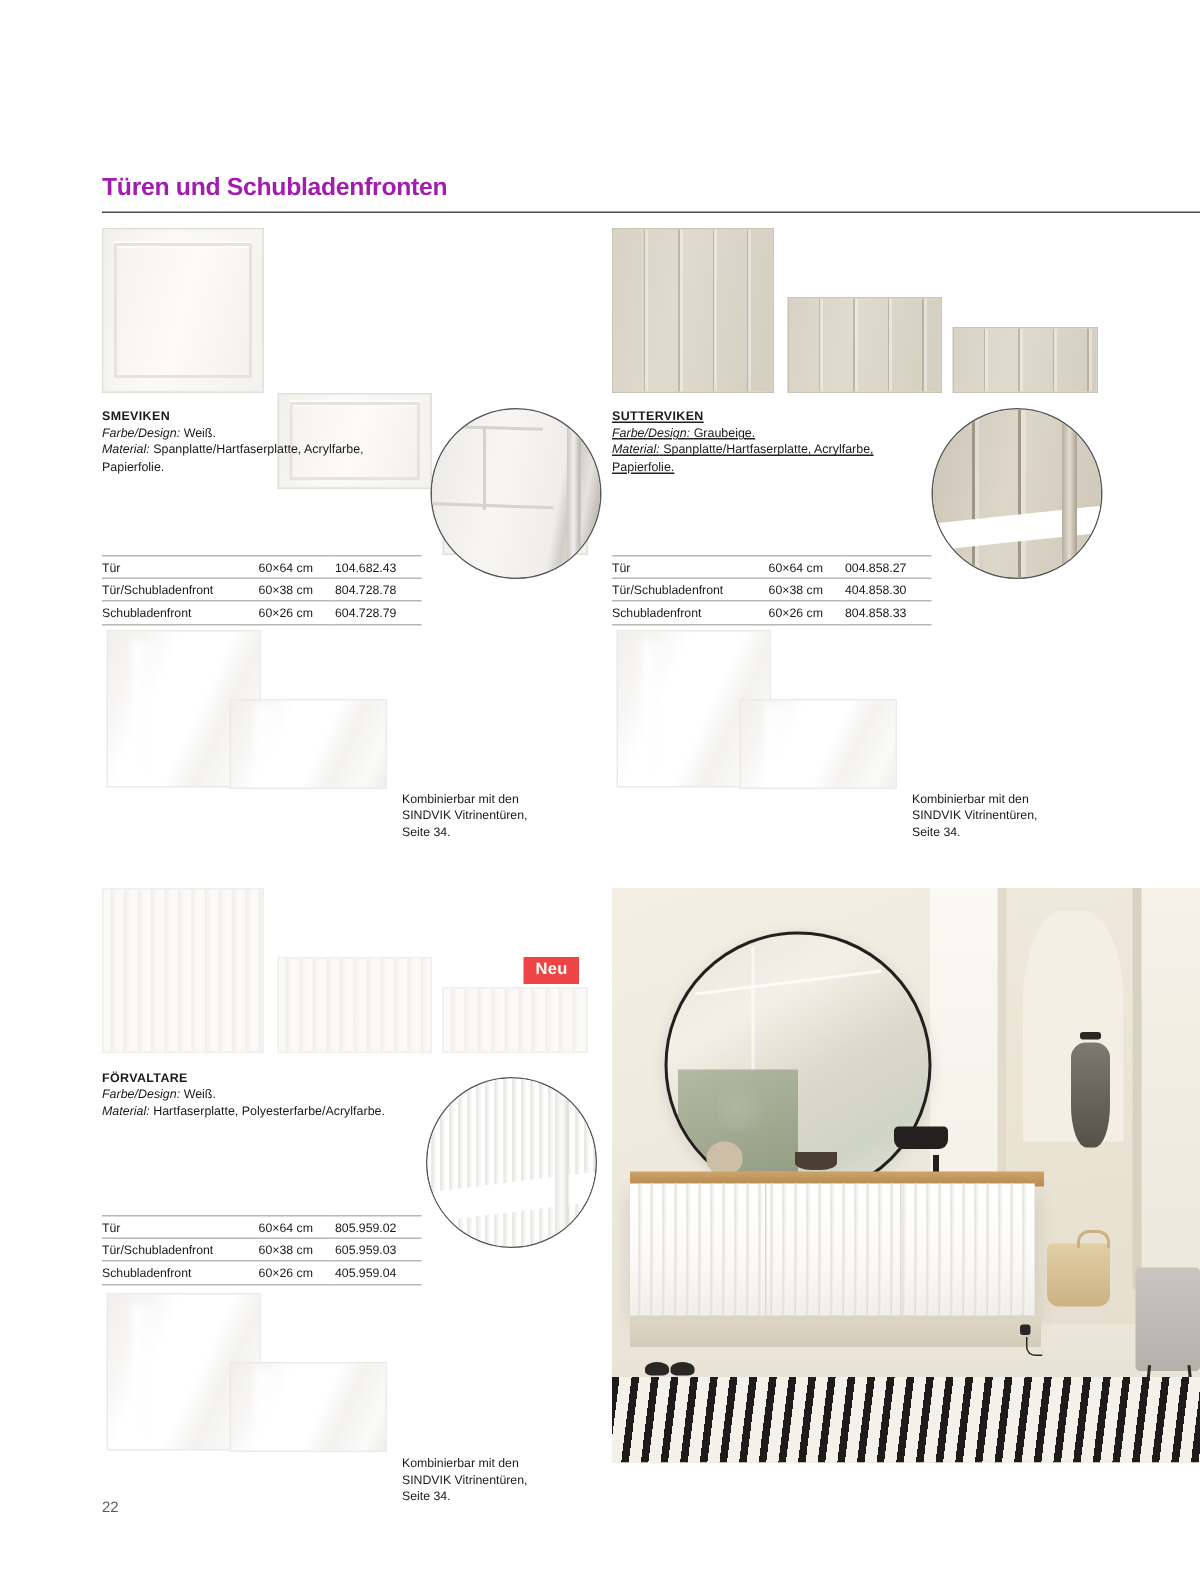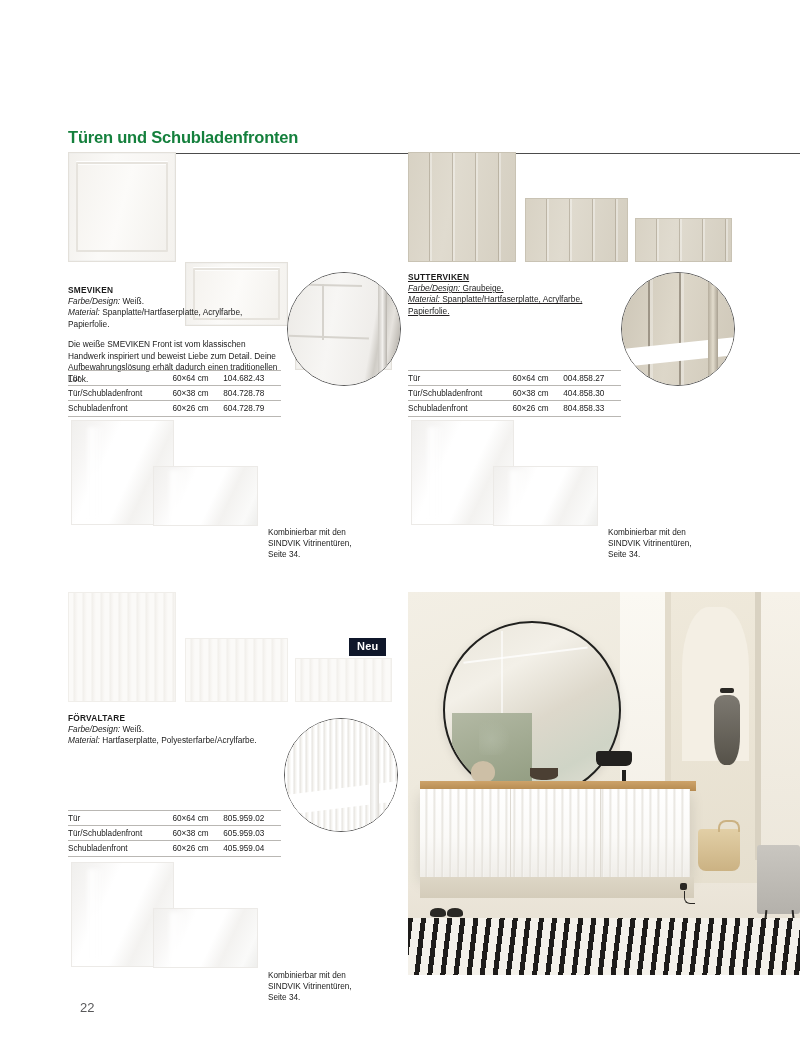--- a/index.html
+++ b/index.html
@@ -25,22 +25,22 @@
   .page-header {
     position: absolute;
     left: 68px;
     top: 112px;
     width: 732px;
   }
   .page-title {
     font-size: 16.5px;
     font-weight: bold;
     letter-spacing: -0.2px;
-    color: #15803d;
-    margin: 16px 0 7px 0;
+    color: #a21caf;
+    margin: 4px 0 7px 0;
     line-height: 1.1;
   }
   .header-rule {
     height: 1px;
     background: #4c4c4c;
     width: 732px;
   }
 
   
   .block { position: absolute; }
@@ -240,21 +240,21 @@
   .dtl-forvaltare .base {
     position: absolute; left: 0; bottom: 14%; width: 100%; height: 18%;
     background: #ffffff;
     transform: skewY(-7deg);
     transform-origin: left bottom;
   }
 
   
   .neu-badge {
     position: absolute;
-    background: #0f172a;
+    background: #ef4444;
     color: #ffffff;
     font-size: 11px;
     font-weight: bold;
     padding: 3px 8px 4px 8px;
     line-height: 1;
     letter-spacing: 0.2px;
     text-align: center;
   }
 
   
@@ -341,23 +341,23 @@
     width: 100%; height: 15%;
     background: repeating-linear-gradient(97deg,
       #1e1c1a 0px, #1e1c1a 5px,
       #f4f1ea 5px, #f4f1ea 13px);
   }
   .rp-floor { left:0; top:76%; width:100%; height:24%; background:linear-gradient(180deg,#ece6da,#e4ddcf); }
 
   
   .page-number {
     position: absolute;
-    left: 80px;
+    left: 68px;
     top: 1000px;
-    font-size: 13px;
+    font-size: 10px;
     color: #58585a;
   }
 </style>
 </head>
 <body>
 
 <div id="page">
 
   <div class="page-header">
     <h1 class="page-title">Türen und Schubladenfronten</h1>
@@ -374,31 +374,30 @@
 
     <div class="detail-circle" style="left:219px; top:120px; width:112px; height:112px;">
       <div class="detail-inner dtl-smeviken">
         <div class="m1"></div>
           <div class="m2"></div>
           <div class="m3"></div>
           <div class="edge"></div>
       </div>
     </div>
 
-    <div style="position:absolute; left:0; top:133px; width:213px;">
+    <div style="position:absolute; left:0; top:120px; width:213px;">
       <p class="prod-name">SMEVIKEN</p>
       <p class="meta-line">
         <i>Farbe/Design:</i>
         <span>Weiß.</span>
       </p>
       <p class="meta-line">
         <i>Material:</i>
         <span>Spanplatte/Hartfaserplatte, Acrylfarbe, Papierfolie.</span>
       </p>
-      <p class="desc">Die weiße SMEVIKEN Front ist vom klassischen Handwerk inspiriert und beweist Liebe zum Detail. Deine Aufbewahrungslösung erhält dadurch einen traditionellen Look.</p>
     </div>
 
     <table class="price-table" style="position:absolute; left:0; top:208px; width:213px;">
       <tbody>
         <tr>
           <td class="c-name">Tür</td>
           <td class="c-dim">60×64 cm</td>
           <td class="c-art">104.682.43</td>
         </tr>
         <tr>

